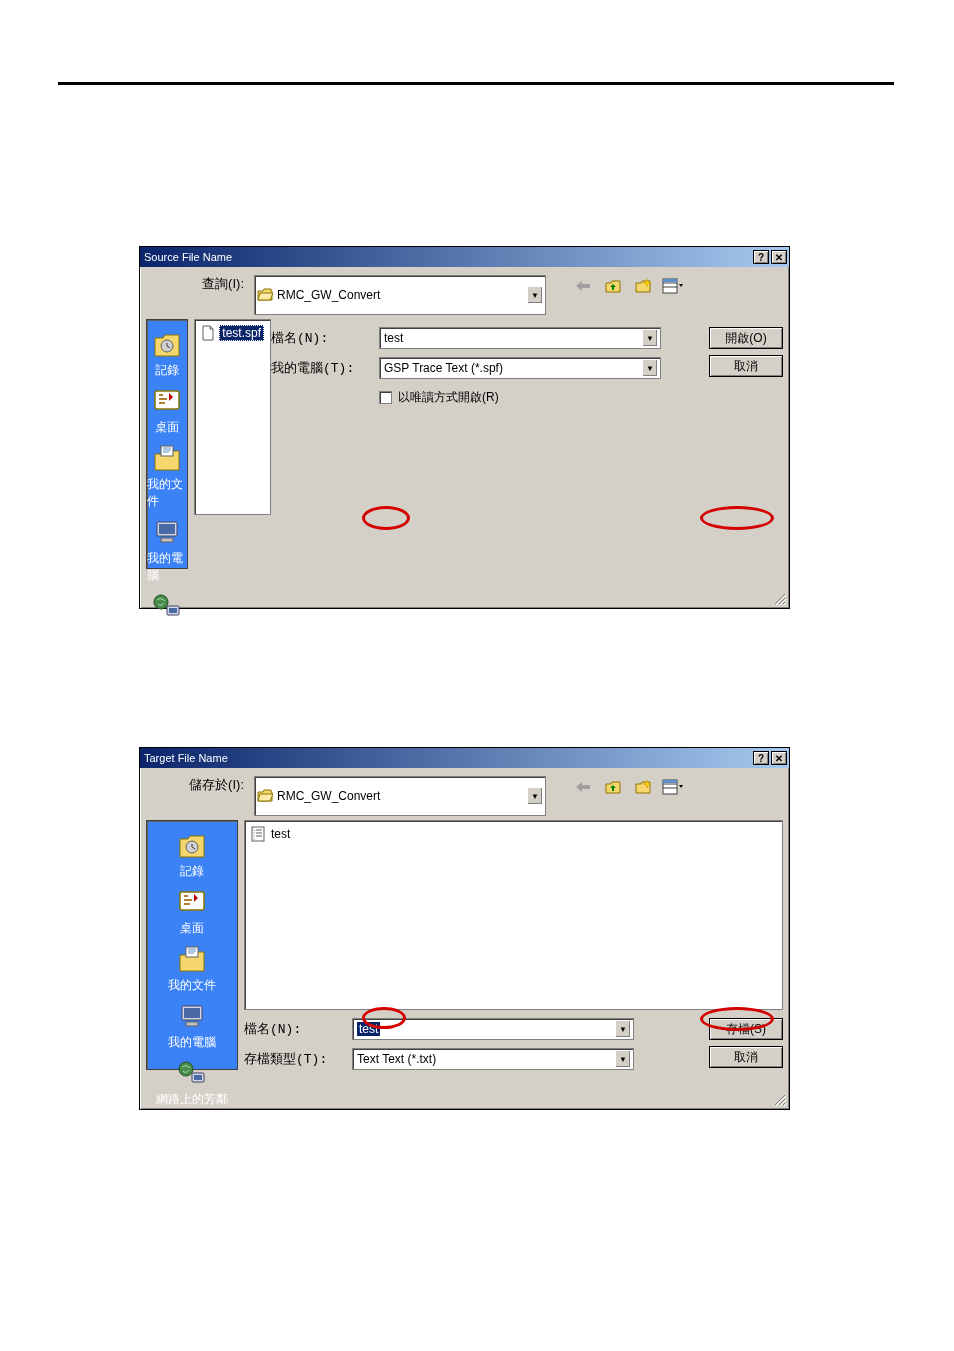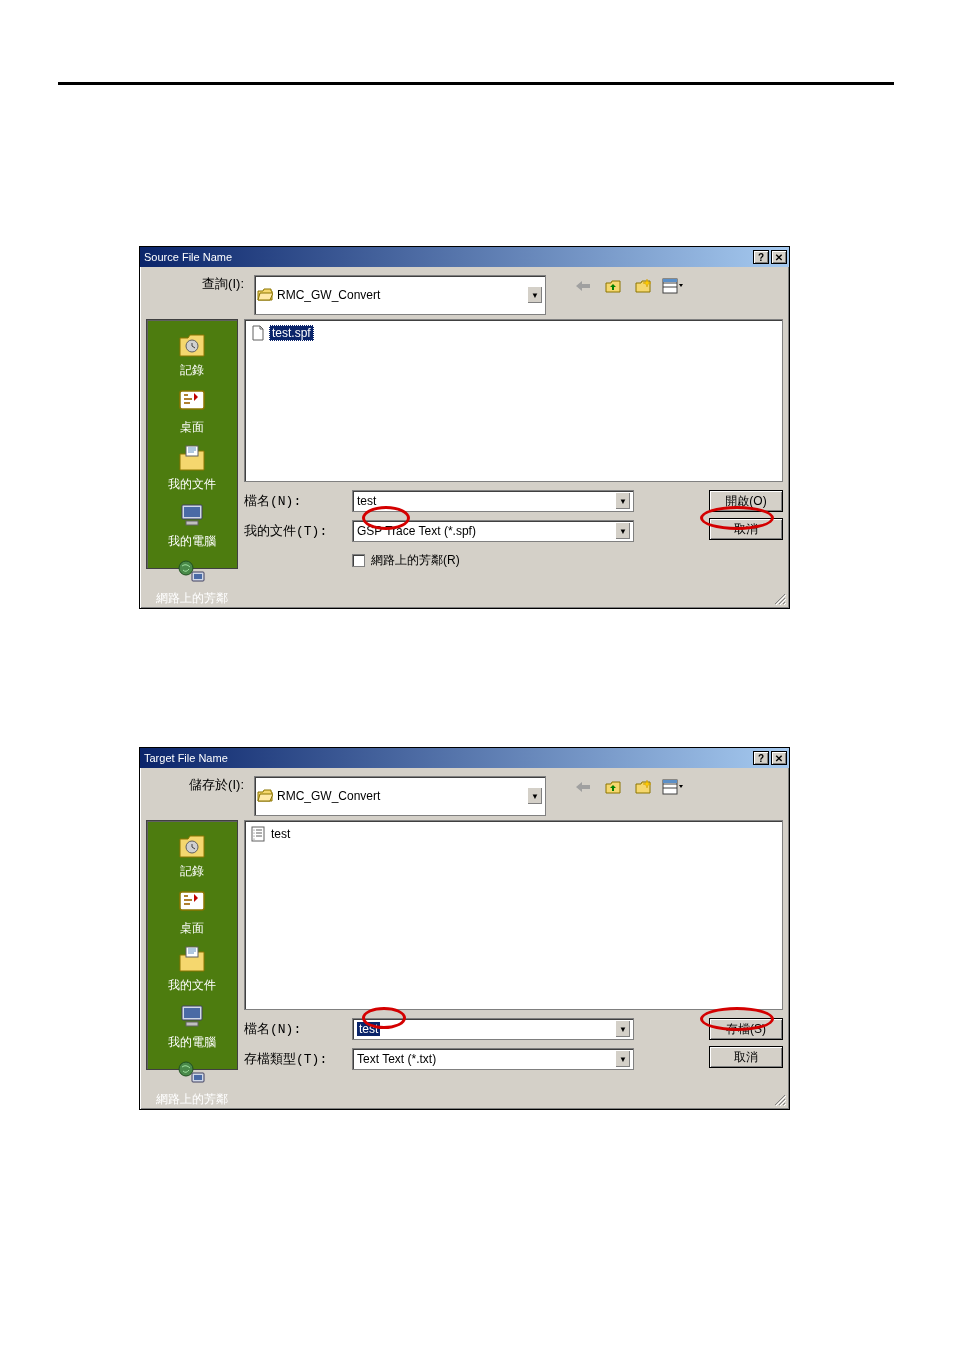--- a/index.html
+++ b/index.html
@@ -127,21 +127,21 @@
       justify-content: center;
       cursor: pointer;
     }
     .body-area {
       display: flex;
       padding: 0 6px;
       height: 250px;
     }
     .sidebar {
       width: 92px;
-      background: #4d7c0f;
+      background: #3b82f6;
       display: flex;
       flex-direction: column;
       align-items: center;
       padding-top: 6px;
       gap: 2px;
       color: #fff;
       font-size: 12px;
       border: 1px solid #404040;
       box-shadow: inset 1px 1px 0 #606060;
     }
@@ -367,21 +367,21 @@
               <circle cx="10" cy="10" r="7" fill="#4a8a4a" stroke="#205020"></circle>
               <path d="M6 8 Q10 5 14 9 M7 12 Q10 15 13 11" stroke="#a0e0a0" fill="none"></path>
               <rect x="16" y="14" width="12" height="9" rx="1" fill="#d0d8e8" stroke="#404060"></rect>
               <rect x="18" y="16" width="8" height="5" fill="#4a6aa5"></rect>
             </svg>
         </div>
         <div class="sidebar-label">網路上的芳鄰</div>
       </div>
     </div>
 
-    <div style="flex:1; display:flex; flex-direction:column; margin-left:6px;">
+    <div style="flex:1; display:flex; flex-direction:row; margin-left:6px;">
       <div class="file-list" style="margin-left:0;">
         <div class="file-item selected">
           <span>
             <svg width="14" height="16" viewBox="0 0 14 16">
                 <path d="M2 1 L9 1 L12 4 L12 15 L2 15 Z" fill="#fff" stroke="#606060"></path>
                 <path d="M9 1 L9 4 L12 4" fill="none" stroke="#606060"></path>
               </svg>
           </span>
           <span class="file-label">test.spf</span>
         </div>
@@ -390,29 +390,29 @@
       <div style="display:flex; margin-top:8px;">
         <div style="flex:1;">
           <div class="form-row">
             <div class="form-label">檔名(N):</div>
             <div class="combo">
               <span class="combo-text">test</span>
               <div class="dd-arrow">▼</div>
             </div>
           </div>
           <div class="form-row" style="margin-top:8px;">
-            <div class="form-label">我的文件(T):</div>
+            <div class="form-label">我的電腦(T):</div>
             <div class="combo">
               <span class="combo-text">GSP Trace Text (*.spf)</span>
               <div class="dd-arrow">▼</div>
             </div>
           </div>
           <div class="checkbox-row" style="margin-top:10px;">
             <div class="checkbox"></div>
-            <span>網路上的芳鄰(R)</span>
+            <span>以唯讀方式開啟(R)</span>
           </div>
         </div>
         <div class="action-buttons">
           <div class="win-button">
             <span>開啟(O)</span>
           </div>
           <div class="win-button">
             <span>取消</span>
           </div>
         </div>

